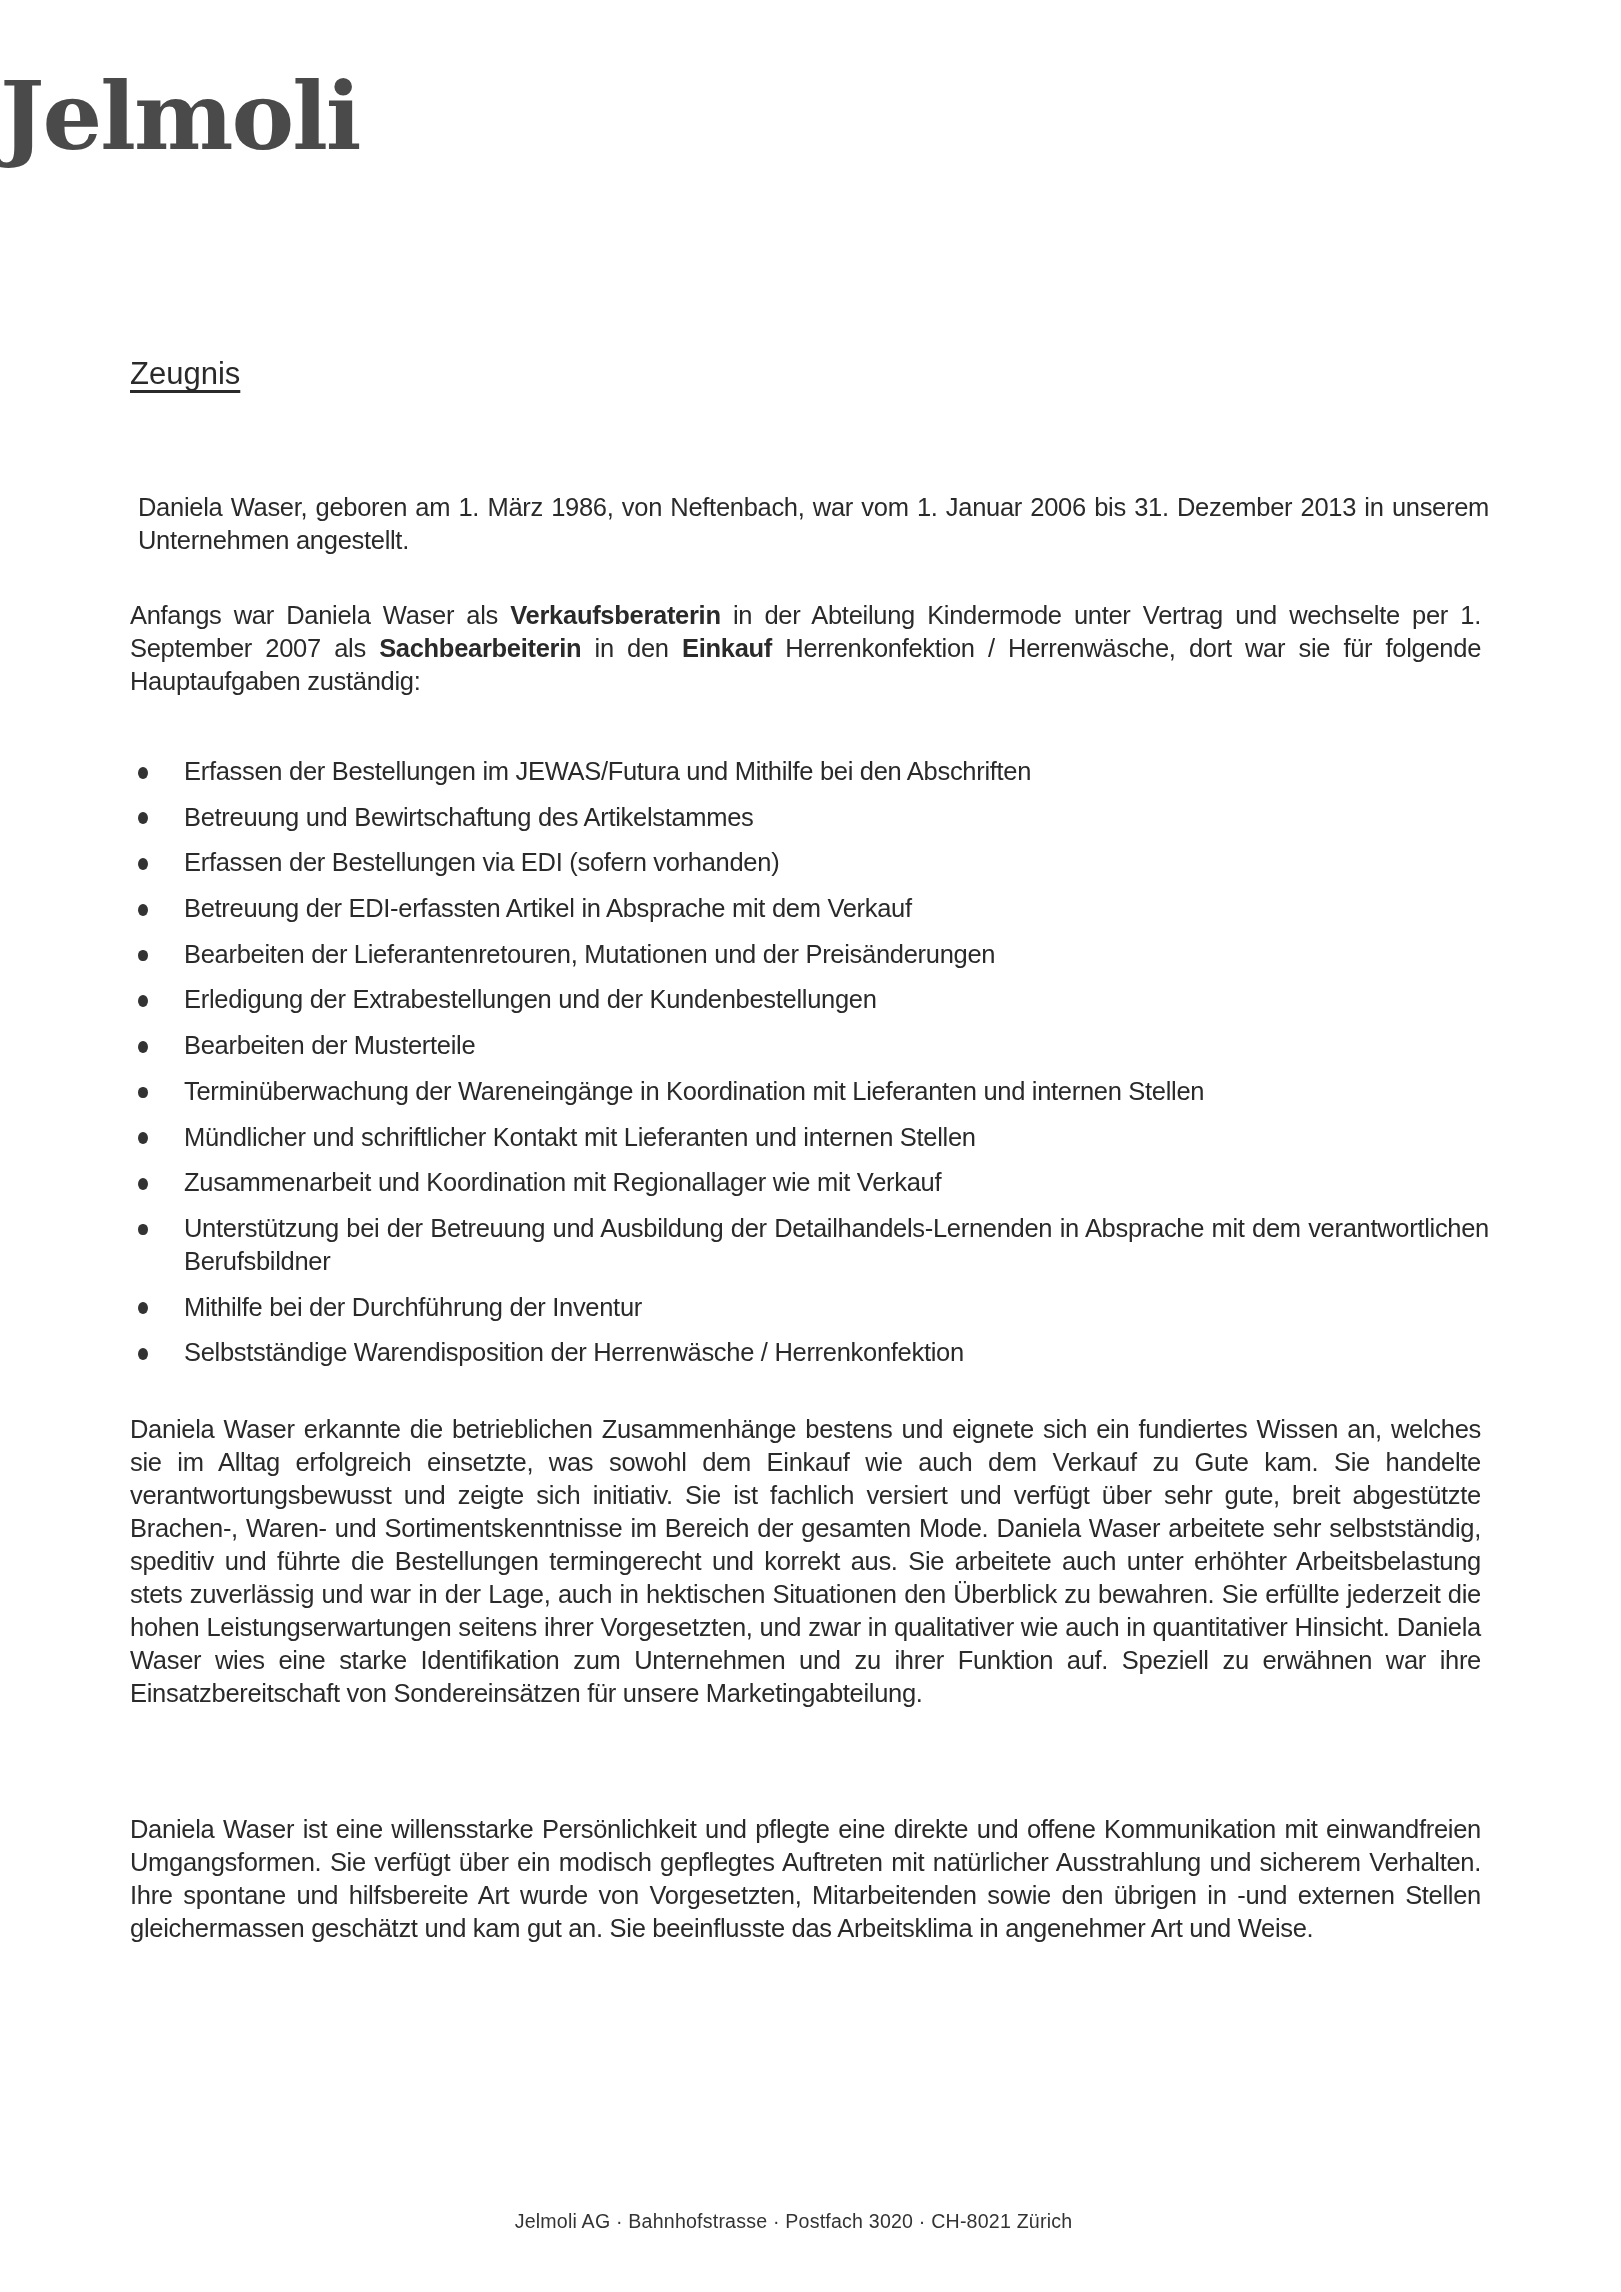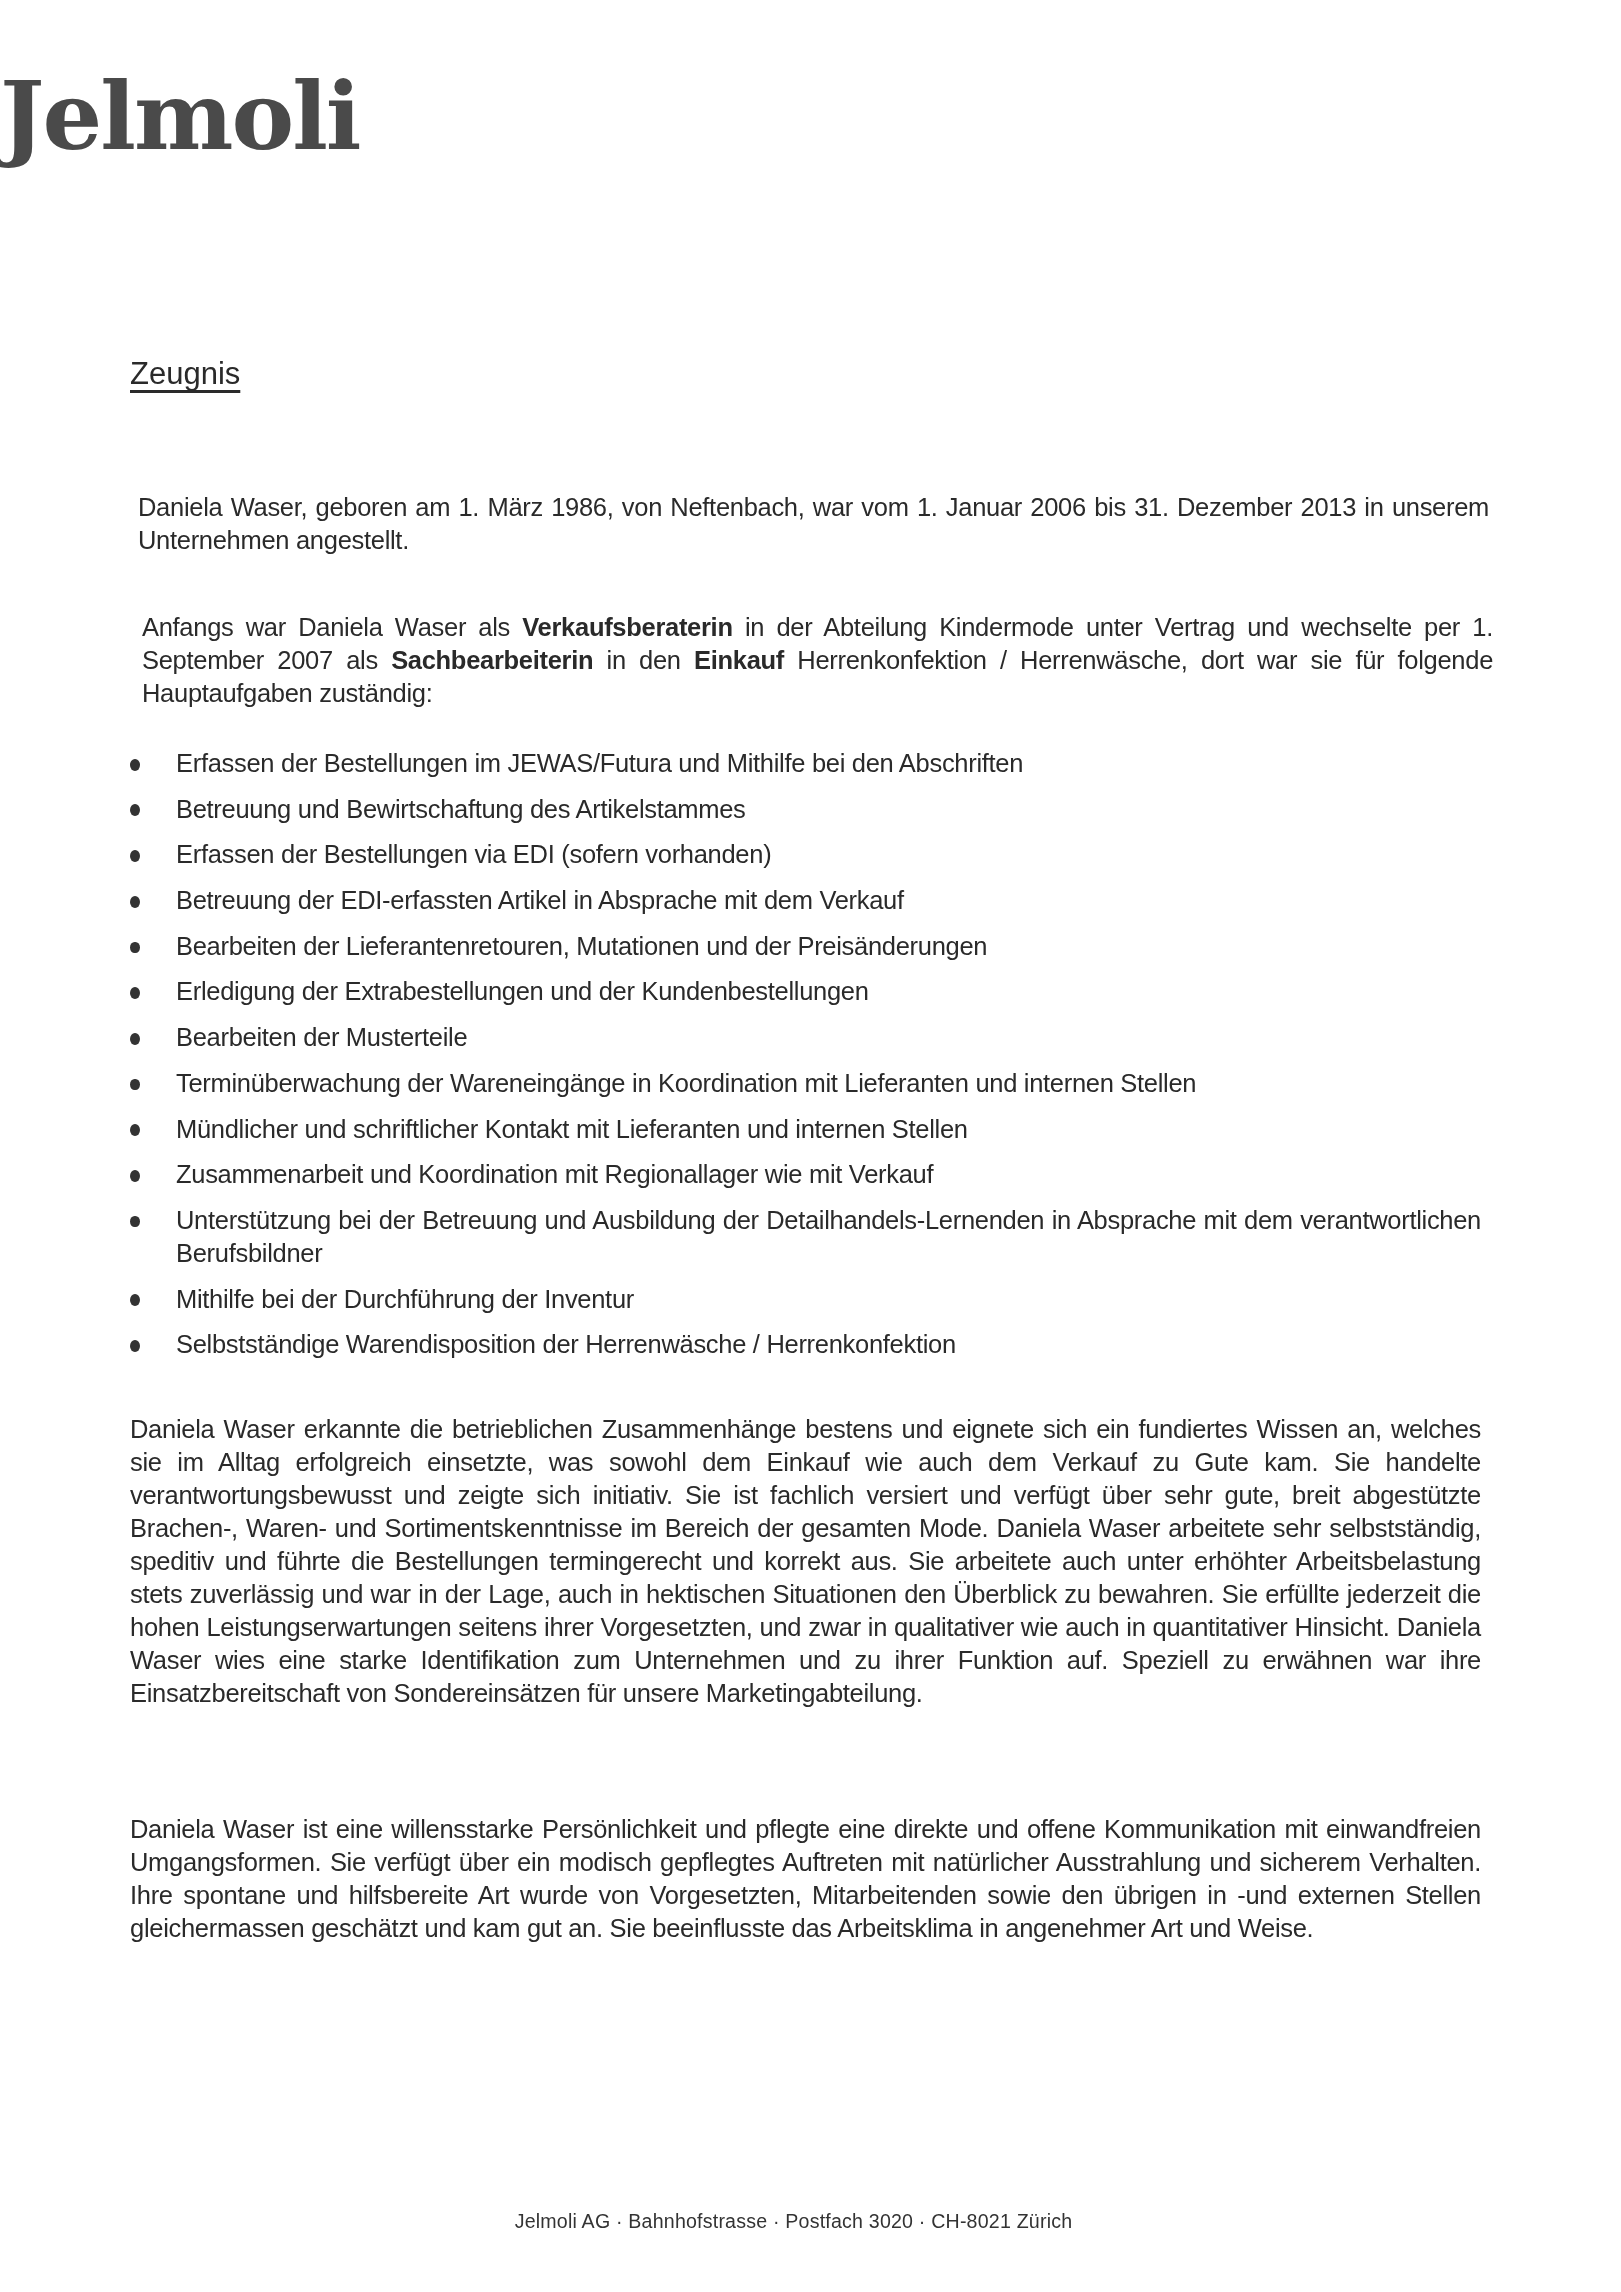--- a/index.html
+++ b/index.html
@@ -7,41 +7,41 @@
          font-family: "Liberation Sans", "DejaVu Sans", sans-serif; color: #2a2a2a; }
   .logo { position: absolute; top: 61px; left: 0; width: 1621px; 
           font-family: "DejaVu Serif", "Liberation Serif", serif; font-size: 94px;
           font-weight: bold; color: #4a4a4a; letter-spacing: -2px; }
   .title { position: absolute; top: 356px; left: 130px; font-size: 31px;
            text-decoration: underline; text-underline-offset: 5.9px; color: #2a2a2a; }
   .body-text { position: absolute; left: 130px; width: 1351px; font-size: 25.5px;
                line-height: 33px; text-align: justify; color: #2a2a2a; letter-spacing: -0.3px; }
   .p1 { top: 483px; }
   .p2 { top: 599px; }
-  .bullets { position: absolute; top: 747px; left: 130px; width: 1351px; margin: 0; padding: 0; list-style: none; }
+  .bullets { position: absolute; top: 747px; left: 130px; width: 1351px; margin: 8px; padding: 0; list-style: none; }
   .bullets li { position: relative; padding-left: 46px; font-size: 25.5px; line-height: 33px;
                 margin-bottom: 12.7px; text-align: justify; letter-spacing: -0.3px; }
   .bullets li .dot { position: absolute; left: 0; top: 11.8px; width: 9.8px; height: 11.8px;
                      border-radius: 50%; background: #333; }
   .p3 { top: 1413px; }
   .p4 { top: 1813px; }
   .footer { position: absolute; top: 2208px; left: 0; width: 1587px; text-align: center;
             font-size: 19.6px; line-height: 26.5px; color: #333; letter-spacing: 0.2px; }
   b { font-weight: bold; }
 </style>
 </head>
 <body>
 
 <div class="logo">Jelmoli</div>
 
 <div class="title">Zeugnis</div>
 
 <p class="body-text p1" style="margin:8px">Daniela Waser, geboren am 1. März 1986, von Neftenbach, war vom 1. Januar 2006 bis 31. Dezember 2013 in unserem Unternehmen angestellt.</p>
 
-<p class="body-text p2" style="margin:12px"><span>Anfangs war Daniela Waser als </span><b>Verkaufsberaterin</b><span> in der Abteilung Kindermode unter Vertrag und wechselte per 1. September 2007 als </span><b>Sachbearbeiterin</b><span> in den </span><b>Einkauf</b><span> Herrenkonfektion / Herrenwäsche, dort war sie für folgende Hauptaufgaben zuständig:</span></p>
+<p class="body-text p2" style="margin:0"><span>Anfangs war Daniela Waser als </span><b>Verkaufsberaterin</b><span> in der Abteilung Kindermode unter Vertrag und wechselte per 1. September 2007 als </span><b>Sachbearbeiterin</b><span> in den </span><b>Einkauf</b><span> Herrenkonfektion / Herrenwäsche, dort war sie für folgende Hauptaufgaben zuständig:</span></p>
 
 <ul class="bullets">
   <li><span class="dot"></span><span>Erfassen der Bestellungen im JEWAS/Futura und Mithilfe bei den Abschriften</span></li>
   <li><span class="dot"></span><span>Betreuung und Bewirtschaftung des Artikelstammes</span></li>
   <li><span class="dot"></span><span>Erfassen der Bestellungen via EDI (sofern vorhanden)</span></li>
   <li><span class="dot"></span><span>Betreuung der EDI-erfassten Artikel in Absprache mit dem Verkauf</span></li>
   <li><span class="dot"></span><span>Bearbeiten der Lieferantenretouren, Mutationen und der Preisänderungen</span></li>
   <li><span class="dot"></span><span>Erledigung der Extrabestellungen und der Kundenbestellungen</span></li>
   <li><span class="dot"></span><span>Bearbeiten der Musterteile</span></li>
   <li><span class="dot"></span><span>Terminüberwachung der Wareneingänge in Koordination mit Lieferanten und internen Stellen</span></li>

